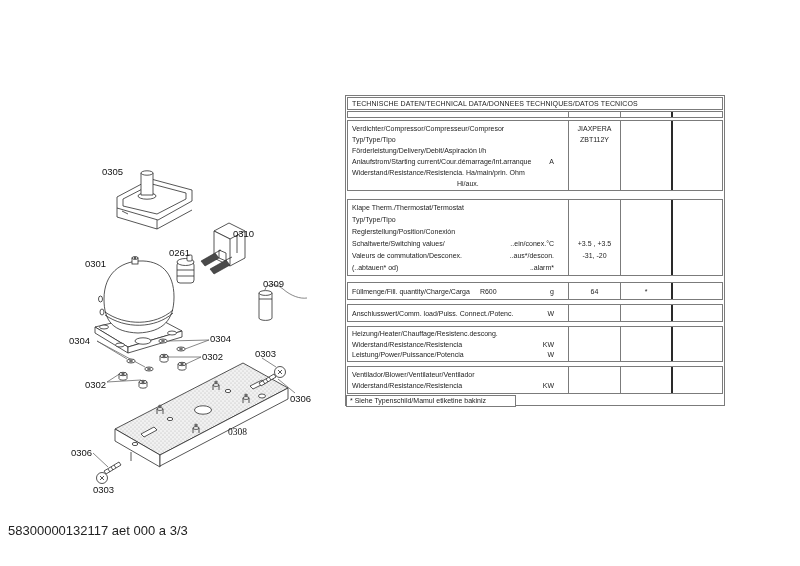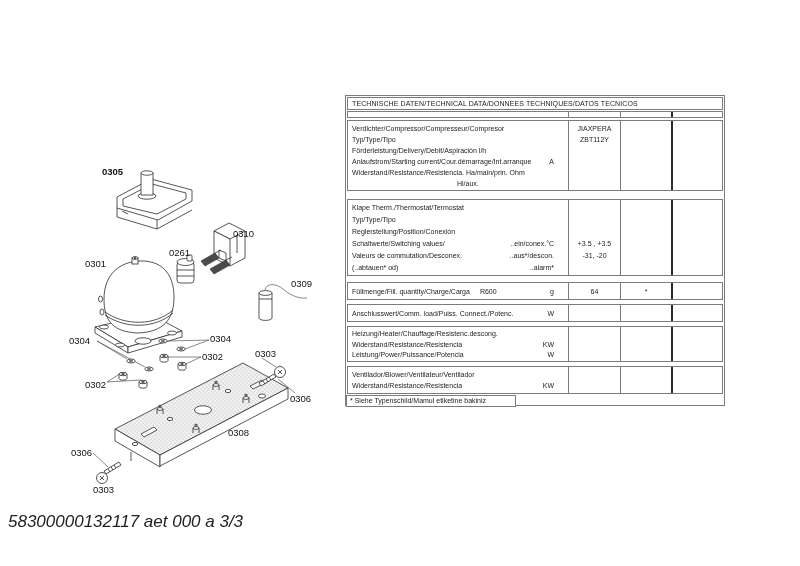--- a/index.html
+++ b/index.html
@@ -32,21 +32,21 @@
   .vcen{padding-top:5px;line-height:8px;}
   .footnote{
     border:1px solid #7b7b7b;box-sizing:border-box;width:170px;height:12px;margin-top:1px;
     margin-left:-1px;font-size:7px;line-height:10px;padding-left:3px;white-space:nowrap;background:#fff;
   }
   
   .diagram-label{
     position:absolute;font-size:9.5px;line-height:11px;color:#111;white-space:nowrap;
   }
   .footer-id{
-    position:absolute;left:8px;top:512px;font-size:17px;color:#222;white-space:nowrap;font-style:italic;
+    position:absolute;left:8px;top:523px;font-size:13px;color:#222;white-space:nowrap;
   }
   svg .ln{stroke:#2b2b2b;stroke-width:.8;fill:none;}
   svg .fw{stroke:#2b2b2b;stroke-width:.8;fill:#ffffff;}
   svg .dk{stroke:#2b2b2b;stroke-width:.6;fill:#4a4a4a;}
   svg .thin{stroke:#555;stroke-width:.7;fill:none;}
 </style>
 </head>
 <body>
 
 <svg style="position:absolute;left:60px;top:160px;" width="265" height="350" viewBox="60 160 265 350">
@@ -194,32 +194,32 @@
   <g>
     <path class="fw" d="M104,471 L119,462 L121,465 L106,474 Z"></path>
     <path class="ln" d="M108,469 L110,472 M111,467 L113,470 M114,465 L116,468"></path>
   </g>
   <g>
     <circle class="fw" cx="102" cy="478" r="5.5"></circle>
     <path class="ln" d="M100,476 L104,480 M104,476 L100,480"></path>
   </g>
 </svg>
 
-<span class="diagram-label" style="left:102px;top:166px;font-weight:bold;">0305</span>
+<span class="diagram-label" style="left:102px;top:166px;">0305</span>
 <span class="diagram-label" style="left:233px;top:228px;">0310</span>
 <span class="diagram-label" style="left:169px;top:247px;">0261</span>
 <span class="diagram-label" style="left:85px;top:258px;">0301</span>
-<span class="diagram-label" style="left:263px;top:278px;margin-left:28px;">0309</span>
+<span class="diagram-label" style="left:263px;top:278px;">0309</span>
 <span class="diagram-label" style="left:69px;top:335px;">0304</span>
 <span class="diagram-label" style="left:210px;top:333px;">0304</span>
 <span class="diagram-label" style="left:202px;top:351px;">0302</span>
 <span class="diagram-label" style="left:255px;top:348px;">0303</span>
 <span class="diagram-label" style="left:85px;top:379px;">0302</span>
 <span class="diagram-label" style="left:290px;top:393px;">0306</span>
-<span class="diagram-label" style="left:228px;top:427px;">0308</span>
+<span class="diagram-label" style="left:228px;top:427px;font-family:Liberation Serif, serif;">0308</span>
 <span class="diagram-label" style="left:71px;top:447px;">0306</span>
 <span class="diagram-label" style="left:93px;top:484px;">0303</span>
 
 <div class="tbl">
 
   <div class="tbl-header">TECHNISCHE DATEN/TECHNICAL DATA/DONNEES TECHNIQUES/DATOS TECNICOS</div>
 
   <div class="thinrow">
     <div class="desc" style="padding:0;"></div>
     <div class="c1"></div>

